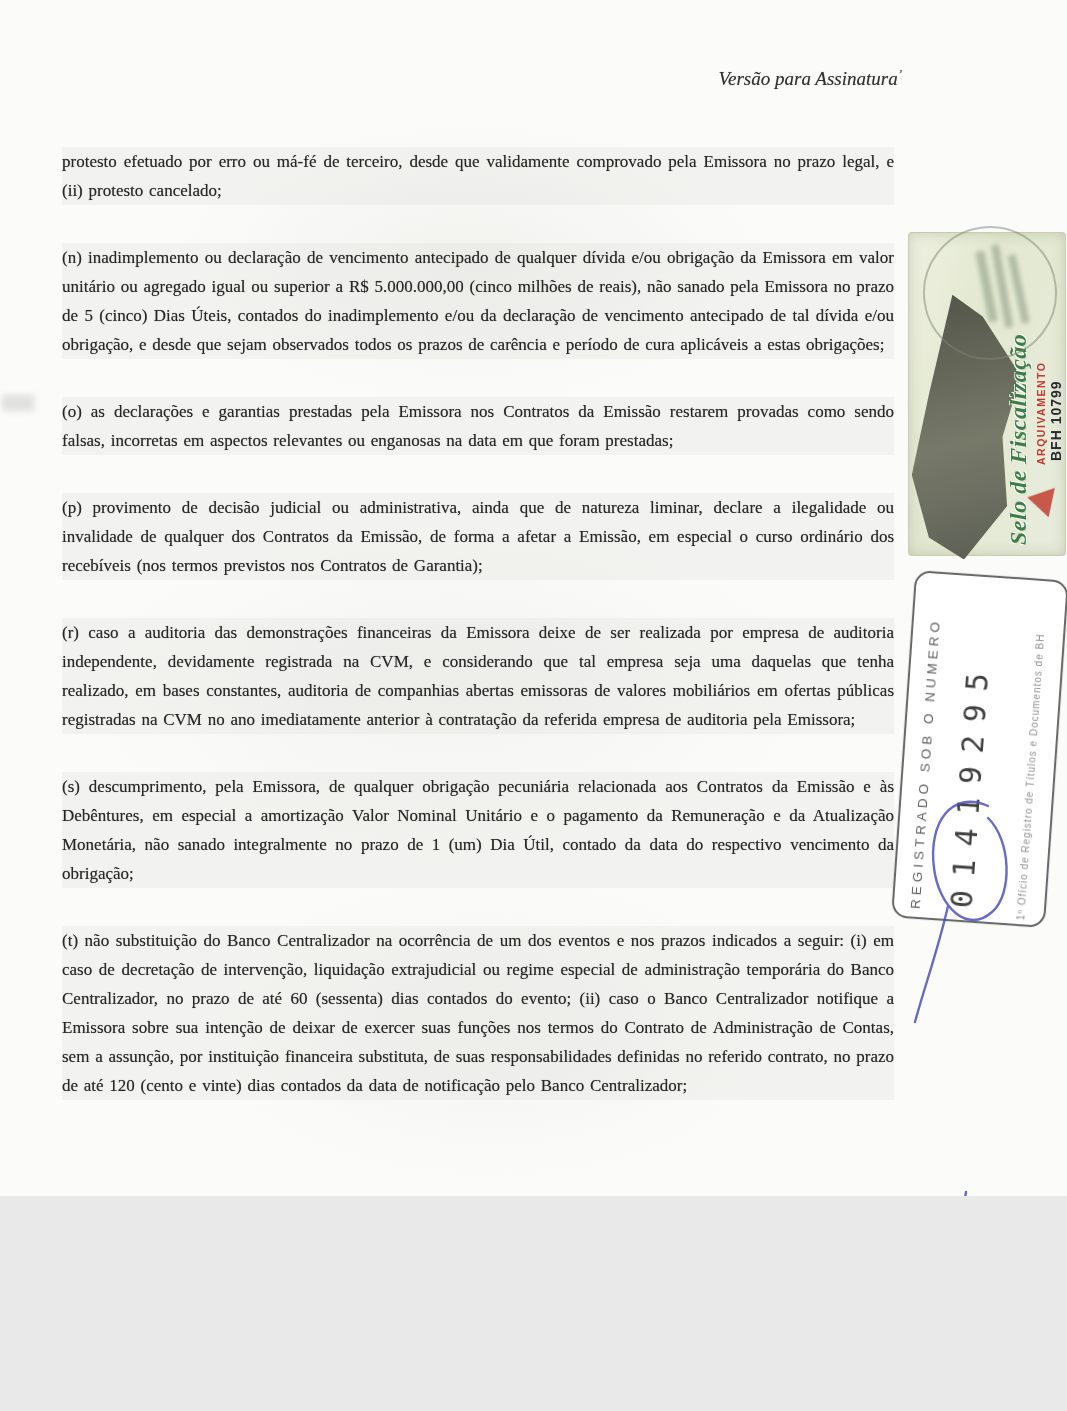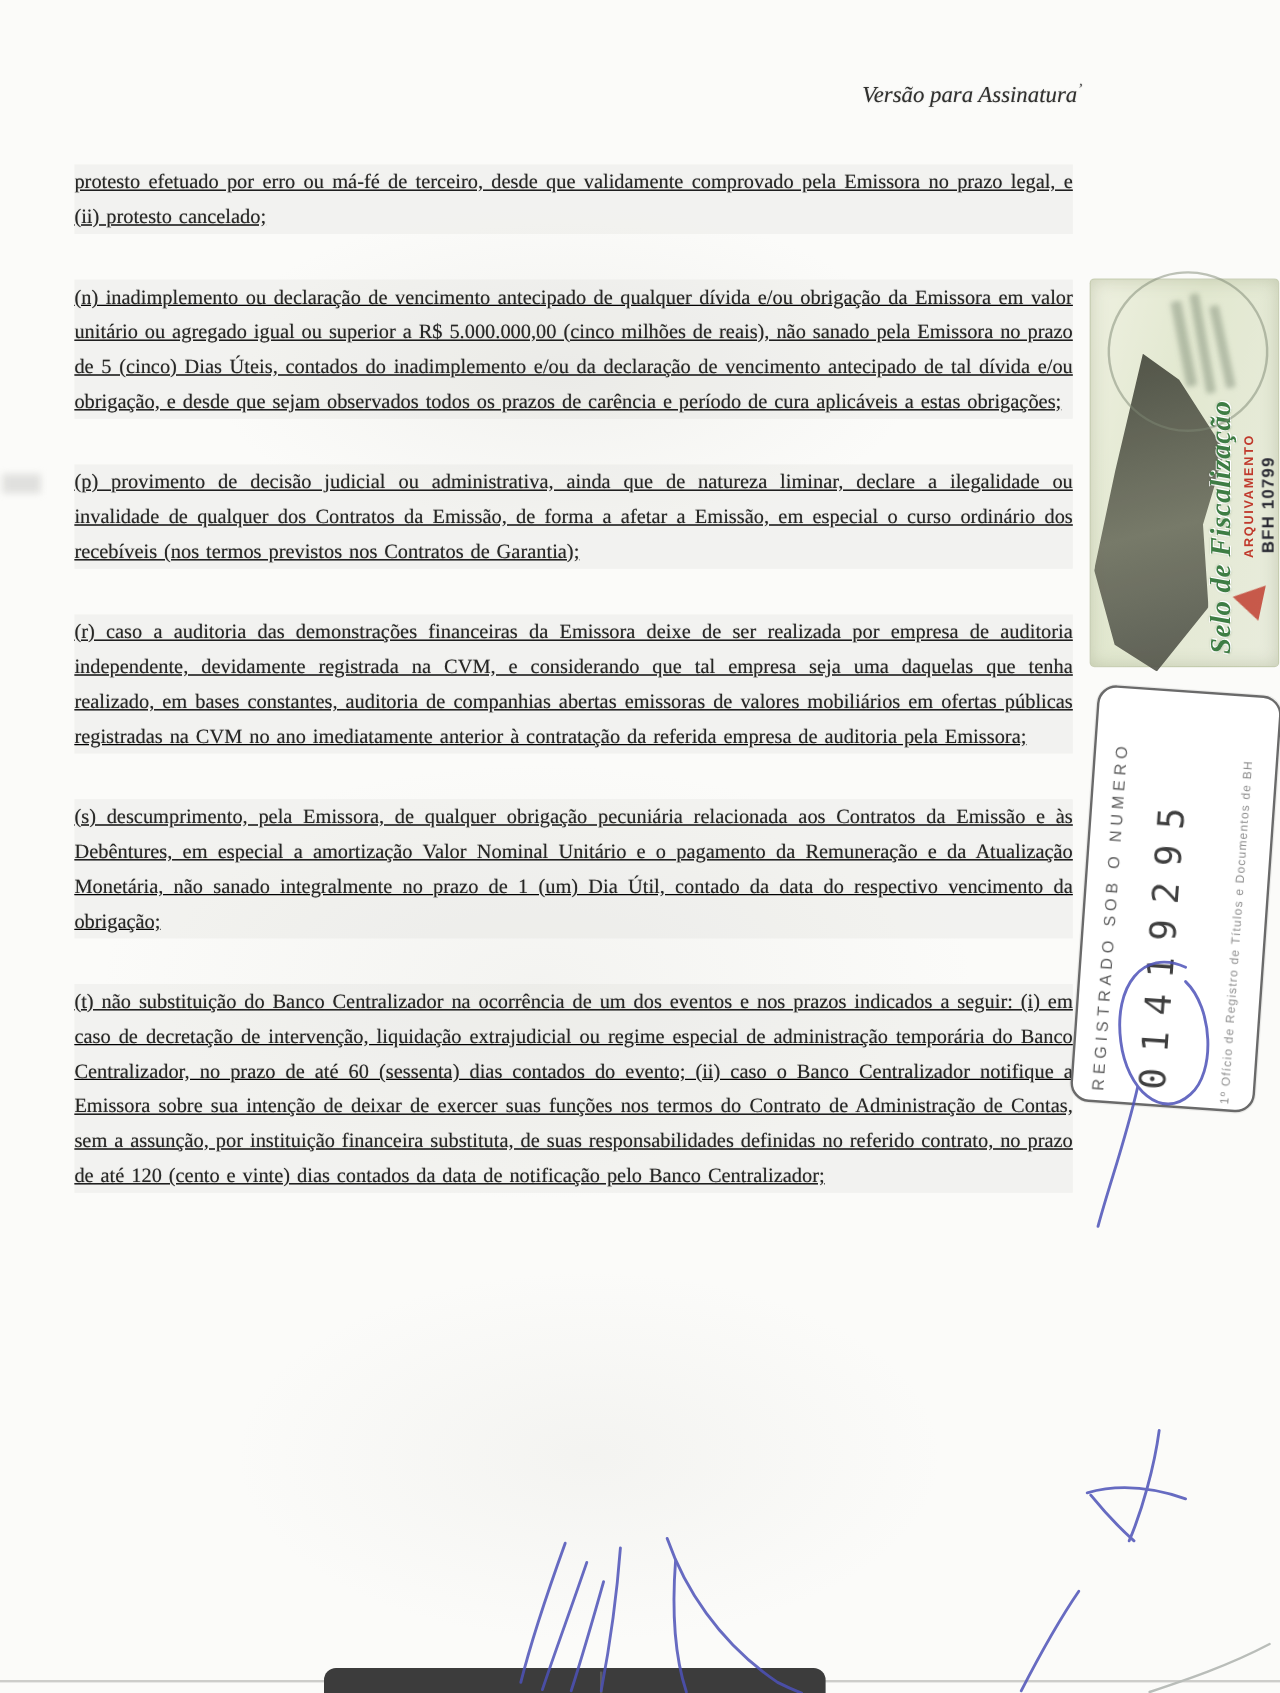--- a/index.html
+++ b/index.html
@@ -1,31 +1,31 @@
 <!DOCTYPE html>
 <html><head>
 <meta charset="utf-8">
 <style>
   html,body{margin:0;padding:0;background:#e9e9e9;}
   .page{
-    position:relative;width:1067px;height:1411px;margin:0 auto;overflow:hidden;
+    position:relative;width:1067px;height:1196px;margin:0 auto;overflow:hidden;
     background:
       radial-gradient(420px 200px at 44% 22%, rgba(205,205,198,.20), transparent 70%),
       radial-gradient(520px 260px at 42% 58%, rgba(205,205,198,.16), transparent 70%),
       radial-gradient(420px 220px at 46% 86%, rgba(205,205,198,.16), transparent 70%),
       #fbfbf9;
     font-family:"Liberation Serif", serif;
   }
   .header-note{
     position:absolute;top:66px;right:165px;
     font-style:italic;font-size:19px;color:#30302e;
     text-shadow:0 0 1px rgba(60,60,60,.45);
   }
   .header-note .tick{font-size:13px;vertical-align:super;color:#555;}
-  .text-column{position:absolute;left:62px;top:137px;width:832px;text-decoration:underline;}
+  .text-column{position:absolute;left:62px;top:147px;width:832px;}
   .para{
     margin:0 0 38px 0;
     font-size:17px;line-height:29px;color:#272725;
     text-align:justify;word-spacing:1.5px;
     text-shadow:0 0 .8px rgba(55,55,55,.55);
     background:rgba(212,212,204,.20);
   }
   
   .vtext{position:absolute;white-space:nowrap;transform-origin:0 0;transform:rotate(-90deg);}
 
@@ -100,20 +100,21 @@
 
 <div class="page">
 
   <div class="header-note">
     <span>Versão para Assinatura</span><span class="tick">’</span>
   </div>
 
   <div class="text-column">
     <p class="para">protesto efetuado por erro ou má-fé de terceiro, desde que validamente comprovado pela Emissora no prazo legal, e (ii) protesto cancelado;</p>
     <p class="para">(n) inadimplemento ou declaração de vencimento antecipado de qualquer dívida e/ou obrigação da Emissora em valor unitário ou agregado igual ou superior a R$ 5.000.000,00 (cinco milhões de reais), não sanado pela Emissora no prazo de 5 (cinco) Dias Úteis, contados do inadimplemento e/ou da declaração de vencimento antecipado de tal dívida e/ou obrigação, e desde que sejam observados todos os prazos de carência e período de cura aplicáveis a estas obrigações;</p>
+    <p class="para">(o) as declarações e garantias prestadas pela Emissora nos Contratos da Emissão restarem provadas como sendo falsas, incorretas em aspectos relevantes ou enganosas na data em que foram prestadas;</p>
     <p class="para">(p) provimento de decisão judicial ou administrativa, ainda que de natureza liminar, declare a ilegalidade ou invalidade de qualquer dos Contratos da Emissão, de forma a afetar a Emissão, em especial o curso ordinário dos recebíveis (nos termos previstos nos Contratos de Garantia);</p>
     <p class="para">(r) caso a auditoria das demonstrações financeiras da Emissora deixe de ser realizada por empresa de auditoria independente, devidamente registrada na CVM, e considerando que tal empresa seja uma daquelas que tenha realizado, em bases constantes, auditoria de companhias abertas emissoras de valores mobiliários em ofertas públicas registradas na CVM no ano imediatamente anterior à contratação da referida empresa de auditoria pela Emissora;</p>
     <p class="para">(s) descumprimento, pela Emissora, de qualquer obrigação pecuniária relacionada aos Contratos da Emissão e às Debêntures, em especial a amortização Valor Nominal Unitário e o pagamento da Remuneração e da Atualização Monetária, não sanado integralmente no prazo de 1 (um) Dia Útil, contado da data do respectivo vencimento da obrigação;</p>
     <p class="para">(t) não substituição do Banco Centralizador na ocorrência de um dos eventos e nos prazos indicados a seguir: (i) em caso de decretação de intervenção, liquidação extrajudicial ou regime especial de administração temporária do Banco Centralizador, no prazo de até 60 (sessenta) dias contados do evento; (ii) caso o Banco Centralizador notifique a Emissora sobre sua intenção de deixar de exercer suas funções nos termos do Contrato de Administração de Contas, sem a assunção, por instituição financeira substituta, de suas responsabilidades definidas no referido contrato, no prazo de até 120 (cento e vinte) dias contados da data de notificação pelo Banco Centralizador;</p>
   </div>
 
   <div class="selo">
     <div class="selo-art"></div>
     <div class="vtext selo-title">Selo de Fiscalização</div>
     <div class="vtext selo-arq">ARQUIVAMENTO</div>

